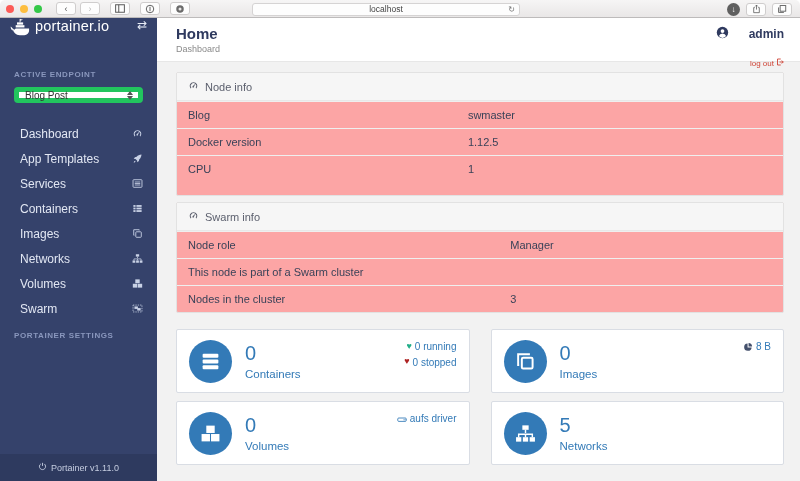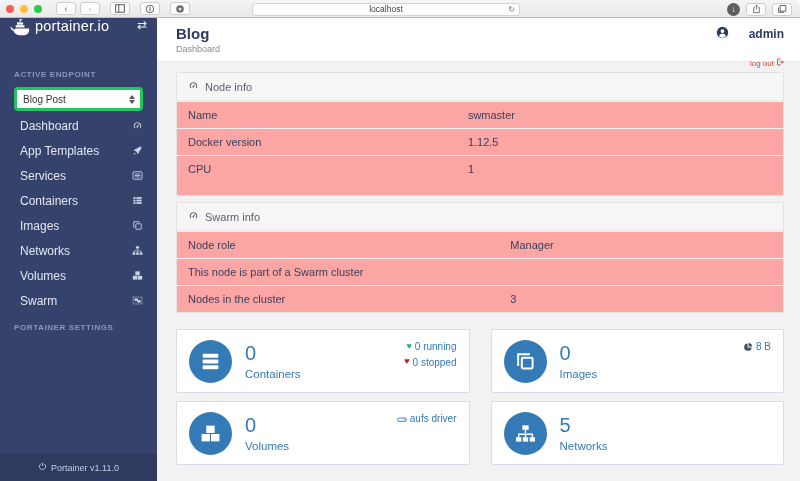--- a/index.html
+++ b/index.html
@@ -47,21 +47,21 @@
     height:42px; display:flex; align-items:flex-start; padding:0 10px; gap:4px;
   }
   .logo-row svg { flex-shrink:0; }
   .logo-text { font-size:14.5px; color:#fff; letter-spacing:.2px; font-weight:400; }
   .toggle-ic { margin-left:auto; color:#e7ecf6; font-size:12px; cursor:pointer; }
   .sec-label {
     font-size:8px; letter-spacing:.6px; color:#8a97bd; font-weight:bold;
     padding:10px 14px 4px 14px; text-transform:uppercase;
   }
   .endpoint-select {
-    margin:4px 14px 0 14px; height:24px; background:#fff; border:3px solid #22c55e;
+    margin:4px 14px 16px 14px; height:16px; background:#fff; border:5px solid #22c55e;
     border-radius:4px; display:flex; align-items:center; padding:0 6px;
     font-size:10px; color:#333; position:relative; cursor:pointer;
   }
   .stepper { position:absolute; right:5px; display:flex; flex-direction:column; gap:1px; }
   .stepper i { display:block; width:0; height:0; border-left:3px solid transparent; border-right:3px solid transparent; }
   .stepper .up { border-bottom:4px solid #555; }
   .stepper .dn { border-top:4px solid #555; }
   .nav { list-style:none; margin-top:2px; }
   .nav-item {
     height:25px; display:flex; align-items:center; padding:0 14px 0 20px;
@@ -295,21 +295,21 @@
             <path d="M5 3.4a5.5 5.5 0 1 0 6 0" fill="none" stroke="#c5cde0" stroke-width="1.6"></path>
             <path d="M8 1.5v5.5" stroke="#c5cde0" stroke-width="1.6"></path>
           </svg>
       </span>
       <span>Portainer v1.11.0</span>
     </div>
   </div>
 
   <div class="main">
     <div class="page-head">
-      <div class="page-title">Blog</div>
+      <div class="page-title">Home</div>
       <div class="page-breadcrumb">Dashboard</div>
       <div class="user-box">
         <div class="user-line">
           <span>
             <svg width="13" height="13" viewBox="0 0 16 16">
                 <circle cx="8" cy="8" r="7" fill="#2f3a5f"></circle>
                 <circle cx="8" cy="6.3" r="2.3" fill="#fff"></circle>
                 <path d="M3.6 12.4a4.6 4.6 0 0 1 8.8 0A6.8 6.8 0 0 1 8 14.8a6.8 6.8 0 0 1-4.4-2.4Z" fill="#fff"></path>
               </svg>
           </span>
@@ -333,21 +333,21 @@
         <div class="panel-head">
           <span>
             <svg viewBox="0 0 16 16" fill="#5b5f6d">
                 <path d="M8 3.2a5.6 5.6 0 0 0-4.4 9.1l1.2-.9a4.1 4.1 0 1 1 6.4 0l1.2.9A5.6 5.6 0 0 0 8 3.2Z"></path>
                 <path d="M7.1 8.9 11 5.2 8.7 9.9a1.15 1.15 0 1 1-1.6-1Z"></path>
               </svg>
           </span>
           <span>Node info</span>
         </div>
         <div class="prow">
-          <span class="lbl">Name</span>
+          <span class="lbl">Blog</span>
           <span class="val">swmaster</span>
         </div>
         <div class="prow">
           <span class="lbl">Docker version</span>
           <span class="val">1.12.5</span>
         </div>
         <div class="prow">
           <span class="lbl">CPU</span>
           <span class="val">1</span>
         </div>

